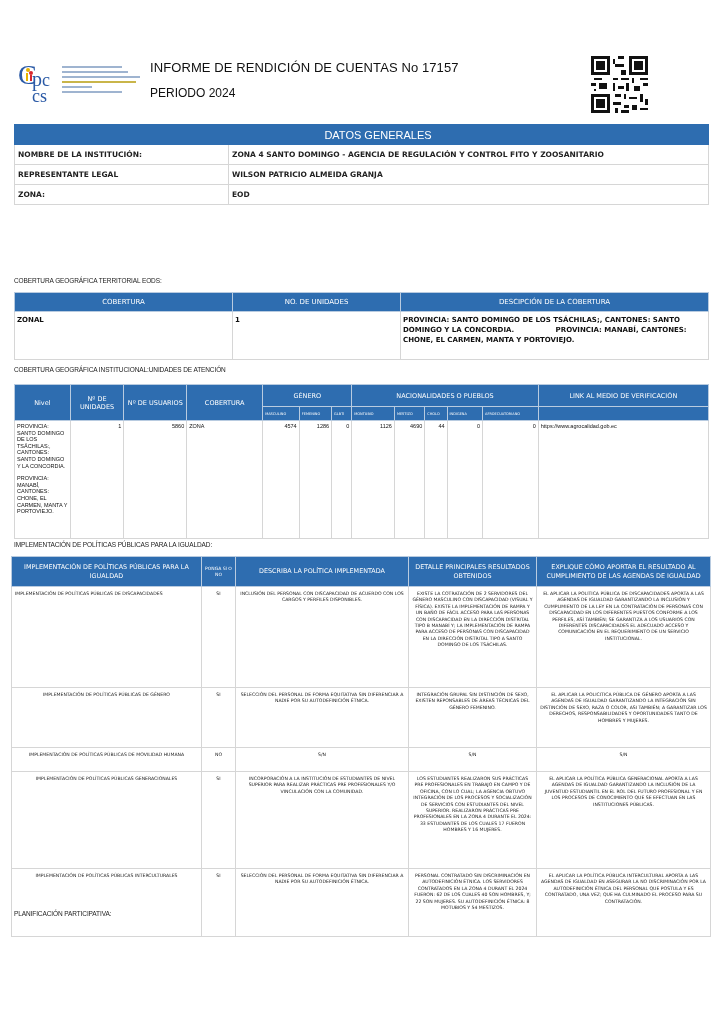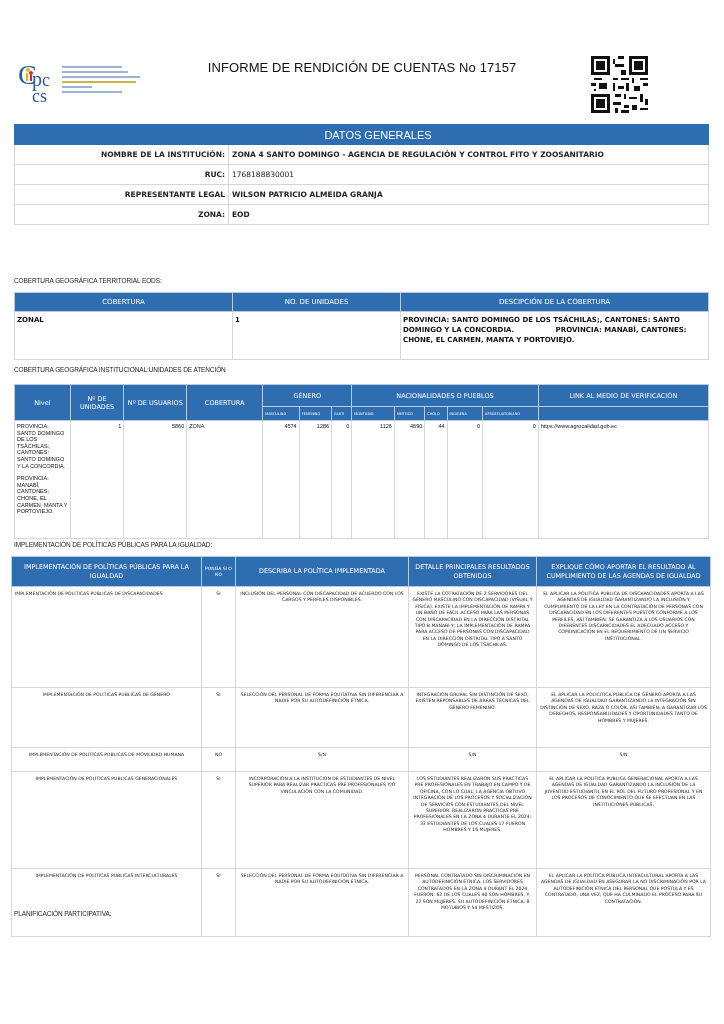--- a/index.html
+++ b/index.html
@@ -4,32 +4,32 @@
   <style>
     * { box-sizing: border-box; margin: 0; padding: 0; }
     html, body { width: 724px; height: 1024px; background: #ffffff; overflow: hidden; }
     body { font-family: "Liberation Sans", sans-serif; color: #111; position: relative; }
 
     .header { position: absolute; left: 0; top: 0; width: 724px; height: 120px; }
     .logo { position: absolute; left: 18px; top: 58px; width: 125px; height: 48px; }
     .logo-mark { position: absolute; left: 0; top: 0; width: 42px; height: 48px; }
     .logo-text { position: absolute; left: 44px; top: 8px; width: 80px; }
     .logo-text div { height: 2px; background: #9fb4d0; margin-bottom: 3px; }
-    .title-block { position: absolute; left: 150px; top: 60px; width: 424px; text-align: center; }
+    .title-block { position: absolute; left: 150px; top: 60px; width: 424px; }
     .title-main { font-size: 13px; color: #111; letter-spacing: 0.1px; }
     .title-sub { font-size: 12px; margin-top: 11px; color: #111; }
     .qr { position: absolute; left: 591px; top: 56px; width: 57px; height: 57px; }
 
     table { border-collapse: collapse; }
     td, th { border: 1px solid #d6d6d6; }
 
     .dg { position: absolute; left: 14px; top: 124px; width: 695px; }
     .dg .hdr { background: #2e6db0; color: #fff; text-align: center; font-size: 11px; height: 20px; font-weight: normal; border: 1px solid #2e6db0; padding-left: 33px; }
     .dg td { height: 20px; font-size: 7.5px; padding: 0 3px; font-family: "DejaVu Sans", sans-serif; font-weight: bold; color: #222; background: #fff; }
-    .dg td.k { width: 214px; text-align: right; }
+    .dg td.k { width: 214px; }
     .dg td.v.plain { font-weight: normal; }
 
     .sec { position: absolute; left: 14px; font-size: 6.5px; color: #222; letter-spacing: -0.1px; }
 
     .cov { position: absolute; left: 14px; top: 292px; width: 695px; }
     .cov th { background: #2e6db0; color: #fff; font-size: 7px; font-weight: normal; height: 19px; border: 1px solid #b8cbe0; font-family: "DejaVu Sans", sans-serif; }
     .cov td { font-size: 7px; vertical-align: top; padding: 3px 2px; height: 48px; font-family: "DejaVu Sans", sans-serif; font-weight: bold; line-height: 10px; }
 
     .ins { position: absolute; left: 14px; top: 384px; width: 695px; }
     .ins th { background: #2e6db0; color: #fff; font-weight: normal; border: 1px solid #b8cbe0; font-family: "DejaVu Sans", sans-serif; }
@@ -64,20 +64,21 @@
       <div style="width:60px"></div>
       <div style="width:66px"></div>
       <div style="width:78px"></div>
       <div style="width:74px;background:#c9b54a"></div>
       <div style="width:30px"></div>
       <div style="width:60px"></div>
     </div>
   </div>
   <div class="title-block">
     <div class="title-main">INFORME DE RENDICIÓN DE CUENTAS No 17157</div>
+    <div class="title-sub">PERIODO 2024</div>
   </div>
   <svg class="qr" viewBox="0 0 21 21" shape-rendering="crispEdges">
     <rect width="21" height="21" fill="#fff"></rect>
     <g fill="#111">
       <rect x="0" y="0" width="7" height="1"></rect>
         <rect x="0" y="6" width="7" height="1"></rect>
         <rect x="0" y="0" width="1" height="7"></rect>
         <rect x="6" y="0" width="1" height="7"></rect>
         <rect x="2" y="2" width="3" height="3"></rect>
       <rect x="14" y="0" width="7" height="1"></rect>
@@ -125,24 +126,20 @@
 <table class="dg">
   <tbody>
       <tr>
     <th class="hdr" colspan="2">DATOS GENERALES</th>
   </tr>
   <tr>
     <td class="k">NOMBRE DE LA INSTITUCIÓN:</td>
     <td class="v">ZONA 4 SANTO DOMINGO - AGENCIA DE REGULACIÓN Y CONTROL FITO Y ZOOSANITARIO</td>
   </tr>
   <tr>
-    <td class="k">RUC:</td>
-    <td class="v plain">1768188830001</td>
-  </tr>
-  <tr>
     <td class="k">REPRESENTANTE LEGAL</td>
     <td class="v">WILSON PATRICIO ALMEIDA GRANJA</td>
   </tr>
   <tr>
     <td class="k">ZONA:</td>
     <td class="v">EOD</td>
   </tr>
 </tbody>
   </table>
 

